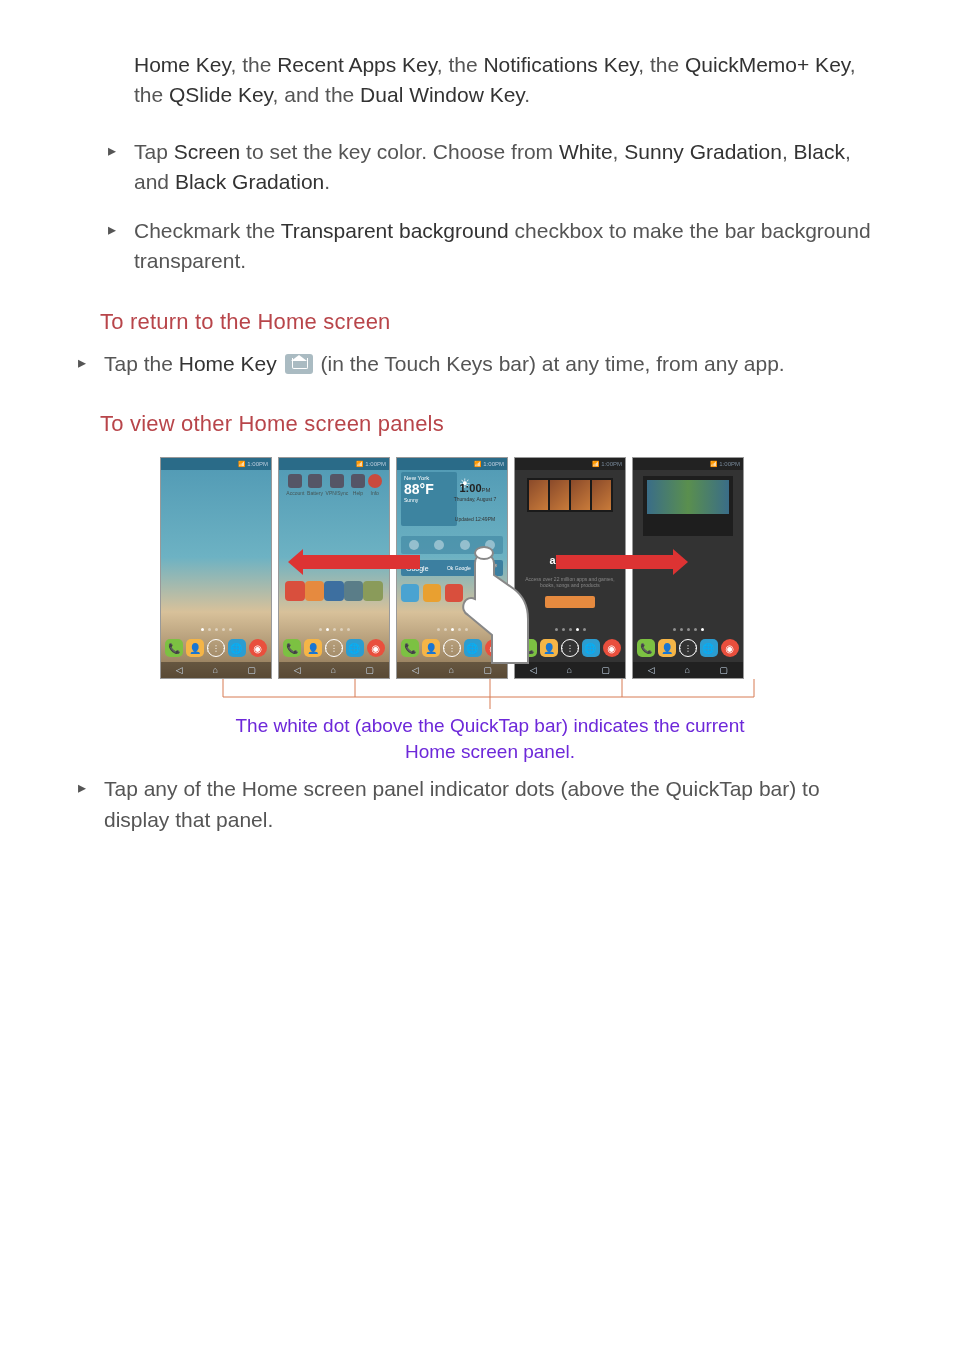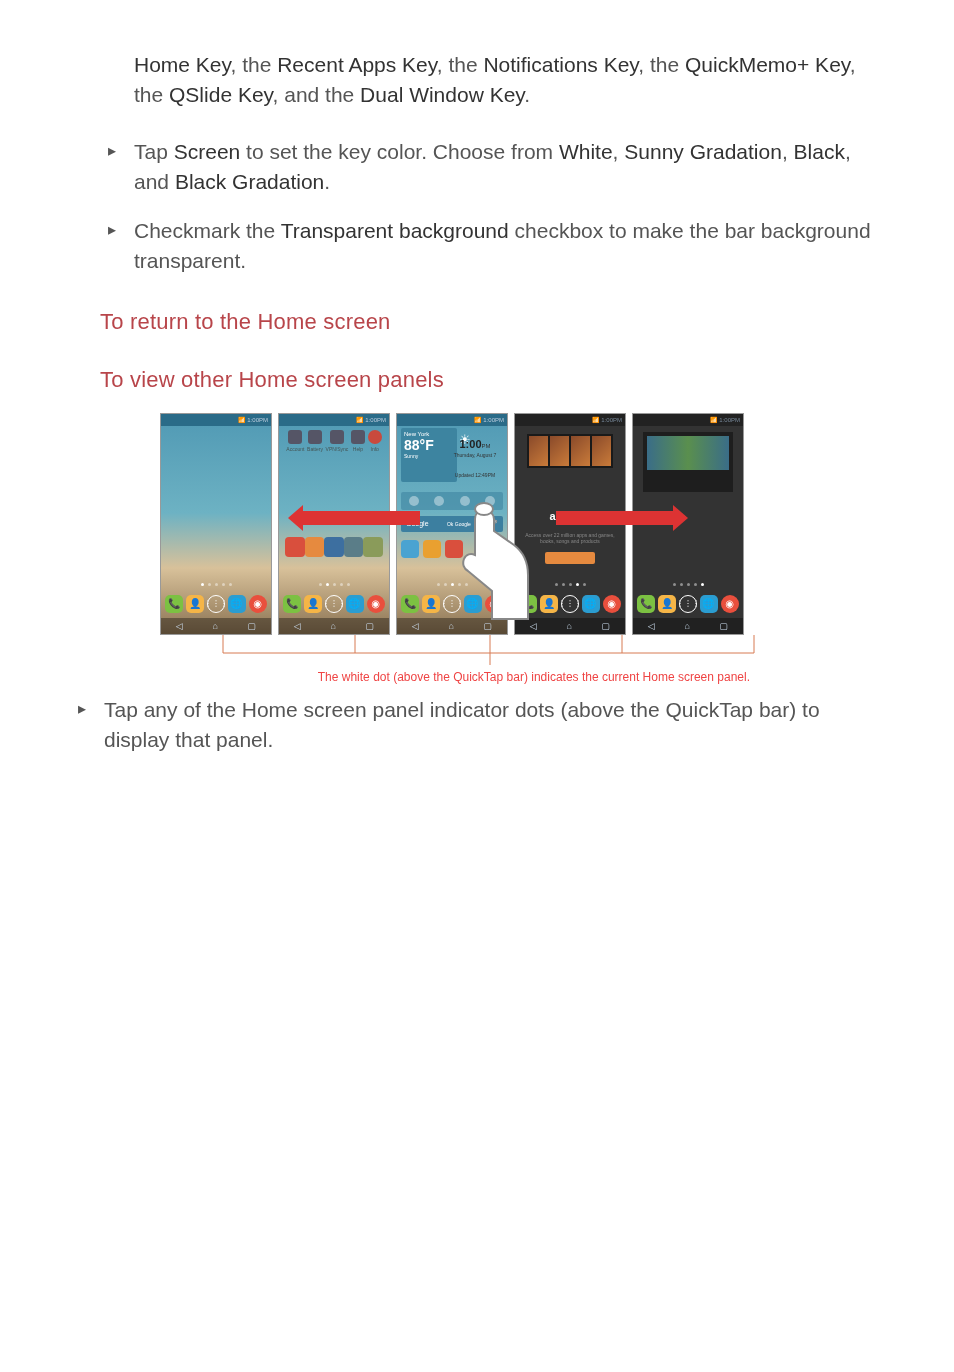--- a/index.html
+++ b/index.html
@@ -287,26 +287,25 @@
     .caption {
       text-align: center;
       margin-top: 6px;
     }
     .caption-title {
       font-size: 17px;
       color: #333;
       font-weight: 400;
     }
     .caption-desc {
-      font-size: 12px;
-      color: #ef4444;
+      font-size: 19px;
+      color: #6d28d9;
       line-height: 1.35;
       max-width: 520px;
       margin: 2px auto 0;
-      text-align: right;
     }
   </style>
 </head>
 <body>
 
 <div class="page">
 
   <div class="content">
     <p class="intro-para">
       <strong>Home Key</strong><span>, the </span><strong>Recent Apps Key</strong><span>, the </span><strong>Notifications Key</strong><span>, the </span><strong>QuickMemo+ Key</strong><span>, the </span><strong>QSlide Key</strong><span>, and the </span><strong>Dual Window Key</strong><span>.</span>
@@ -314,20 +313,25 @@
 
     <p class="bullet-item">
       <span>Tap </span><strong>Screen</strong><span> to set the key color. Choose from </span><strong>White</strong><span>, </span><strong>Sunny Gradation</strong><span>, </span><strong>Black</strong><span>, and </span><strong>Black Gradation</strong><span>.</span>
     </p>
 
     <p class="bullet-item">
       <span>Checkmark the </span><strong>Transparent background</strong><span> checkbox to make the bar background transparent.</span>
     </p>
 
     <h3 class="section-heading">To return to the Home screen</h3>
+    <p class="bullet-item bullet-tight" style="margin-left:-30px;">
+      <span>Tap the </span><strong>Home Key</strong>
+      <span class="home-icon"></span>
+      <span> (in the Touch Keys bar) at any time, from any app.</span>
+    </p>
 
     <h3 class="section-heading">To view other Home screen panels</h3>
 
     <div class="figure">
       <div class="panels-row">
 
         <div class="panel">
           <div class="status-bar"><span>📶</span> <span>1:00PM</span></div>
           <div class="panel-indicator">
               <span class="current"></span>

